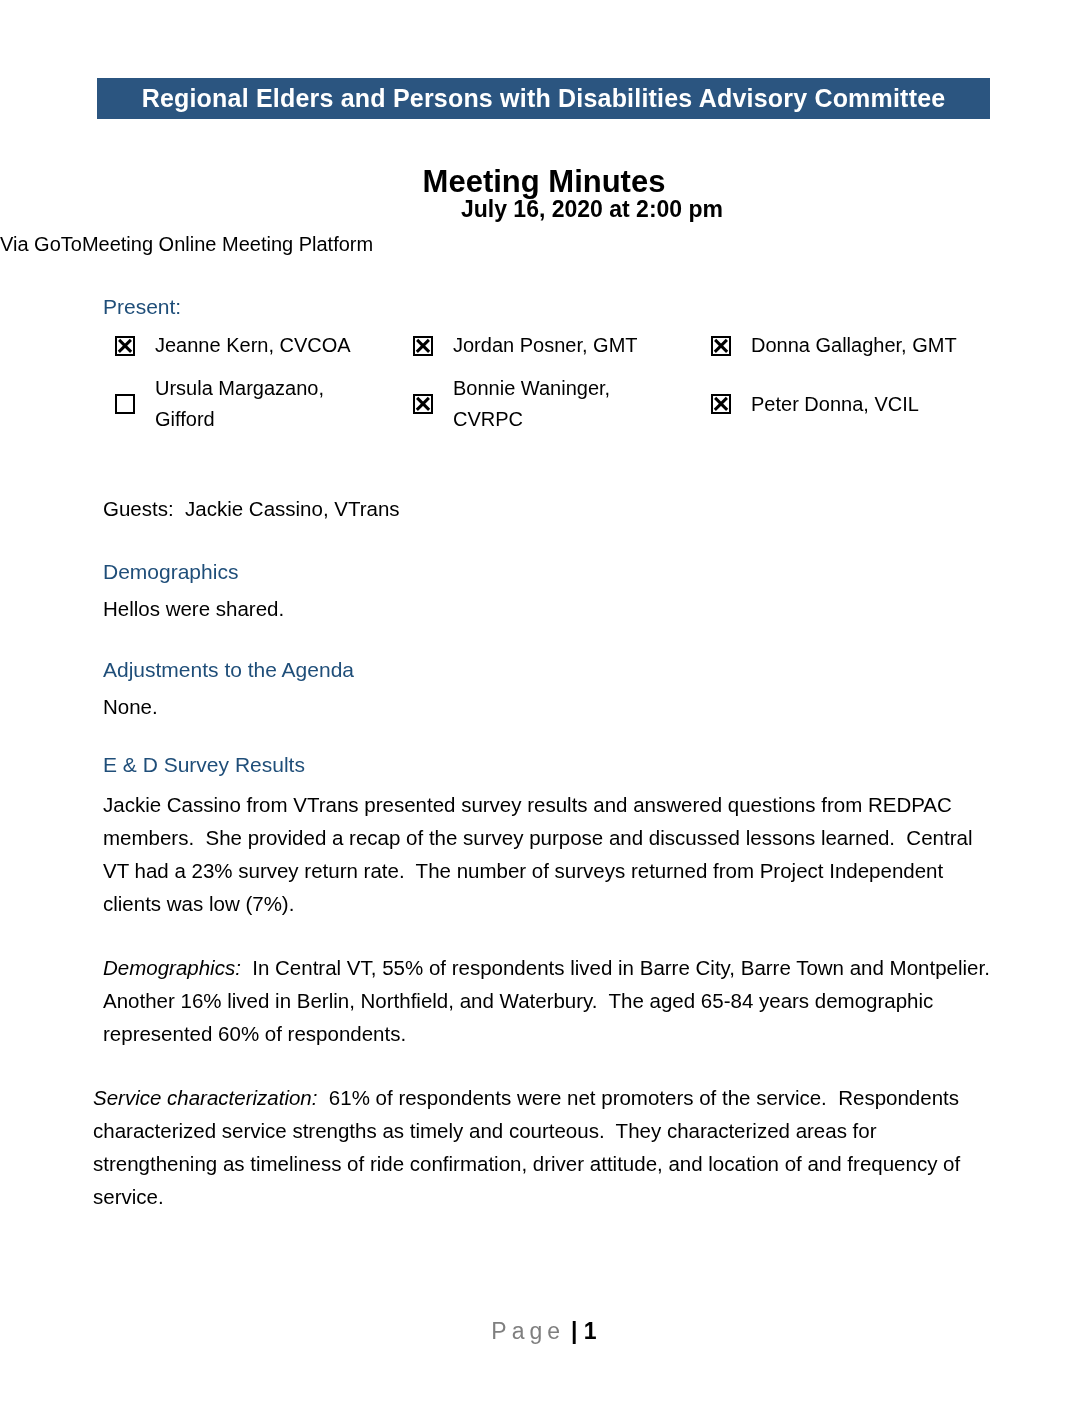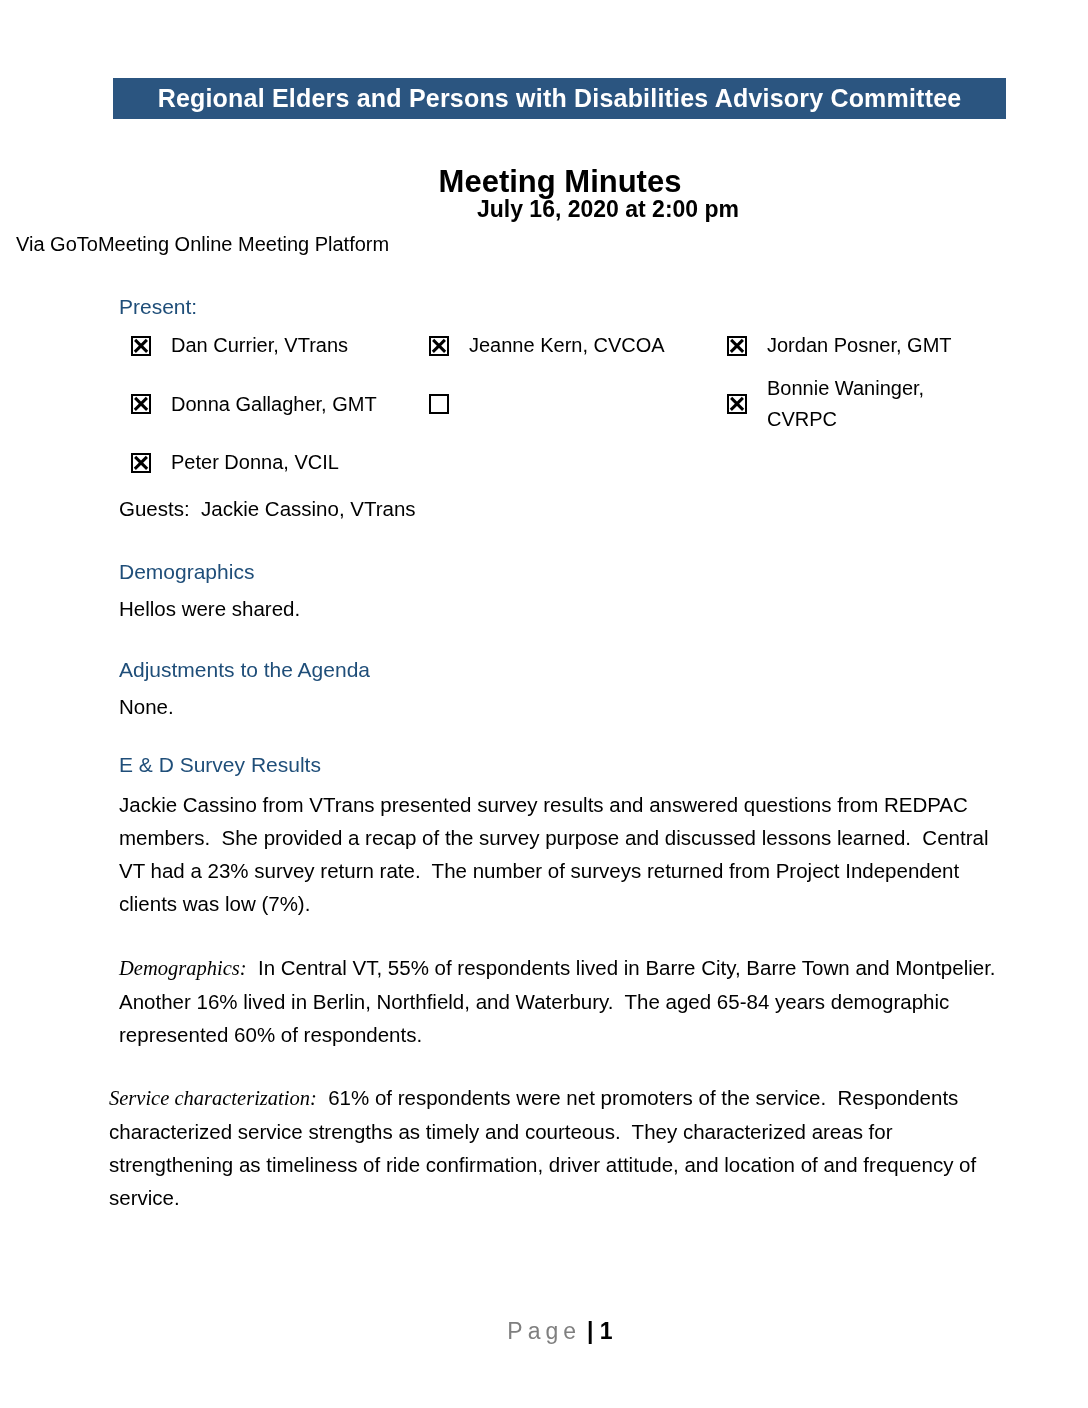--- a/index.html
+++ b/index.html
@@ -8,21 +8,21 @@
     background: #ffffff;
   }
   body {
     width: 1088px;
     height: 1408px;
     font-family: "Liberation Sans", sans-serif;
     color: #000000;
     position: relative;
     overflow: hidden;
   }
-  .abs { position: absolute; margin-left: 16px; }
+  .abs { position: absolute; }
 
   
   .banner {
     left: 97px; top: 78px;
     width: 893px; height: 41px;
     background: #2B5580;
     color: #ffffff;
     font-size: 25px;
     font-weight: bold;
     display: flex;
@@ -104,21 +104,21 @@
 
   .sec-intro-h  { left: 103px; top: 560px; }
   .sec-intro-b  { left: 103px; top: 592px; width: 890px; }
   .sec-adj-h    { left: 103px; top: 658px; }
   .sec-adj-b    { left: 103px; top: 690px; width: 890px; }
   .sec-survey-h { left: 103px; top: 753px; }
   .sec-survey-b { left: 103px; top: 788px; width: 895px; }
 
   .para-demo    { left: 103px; top: 951px; width: 895px; }
   .para-service { left: 93px; top: 1081px; width: 895px; }
-  .para-lead { font-style: italic; font-family: Liberation Serif, serif; }
+  .para-lead { font-style: italic; }
 
   .page-footer {
     left: 0; top: 1318px; width: 1088px;
     text-align: center;
     font-size: 23px;
   }
   .footer-label {
     color: #7F7F7F;
     letter-spacing: 5px;
   }
@@ -137,36 +137,33 @@
 
 <div class="abs doc-title">Meeting Minutes</div>
 <div class="abs doc-date">July 16, 2020 at 2:00 pm</div>
 <div class="abs doc-platform">Via GoToMeeting Online Meeting Platform</div>
 
 <div class="abs heading-blue present-heading">Present:</div>
 
 <div class="abs present-grid">
   <div class="attendee">
     <span class="checkbox checked"></span>
-    <span class="attendee-label">Dan Currier, VTrans</span>
-  </div>
-  <div class="attendee">
-    <span class="checkbox checked"></span>
     <span class="attendee-label">Jeanne Kern, CVCOA</span>
   </div>
   <div class="attendee">
     <span class="checkbox checked"></span>
     <span class="attendee-label">Jordan Posner, GMT</span>
   </div>
   <div class="attendee">
     <span class="checkbox checked"></span>
     <span class="attendee-label">Donna Gallagher, GMT</span>
   </div>
   <div class="attendee">
     <span class="checkbox"></span>
+    <span class="attendee-label">Ursula Margazano, Gifford</span>
   </div>
   <div class="attendee">
     <span class="checkbox checked"></span>
     <span class="attendee-label">Bonnie Waninger, CVRPC</span>
   </div>
   <div class="attendee">
     <span class="checkbox checked"></span>
     <span class="attendee-label">Peter Donna, VCIL</span>
   </div>
   <div></div>

